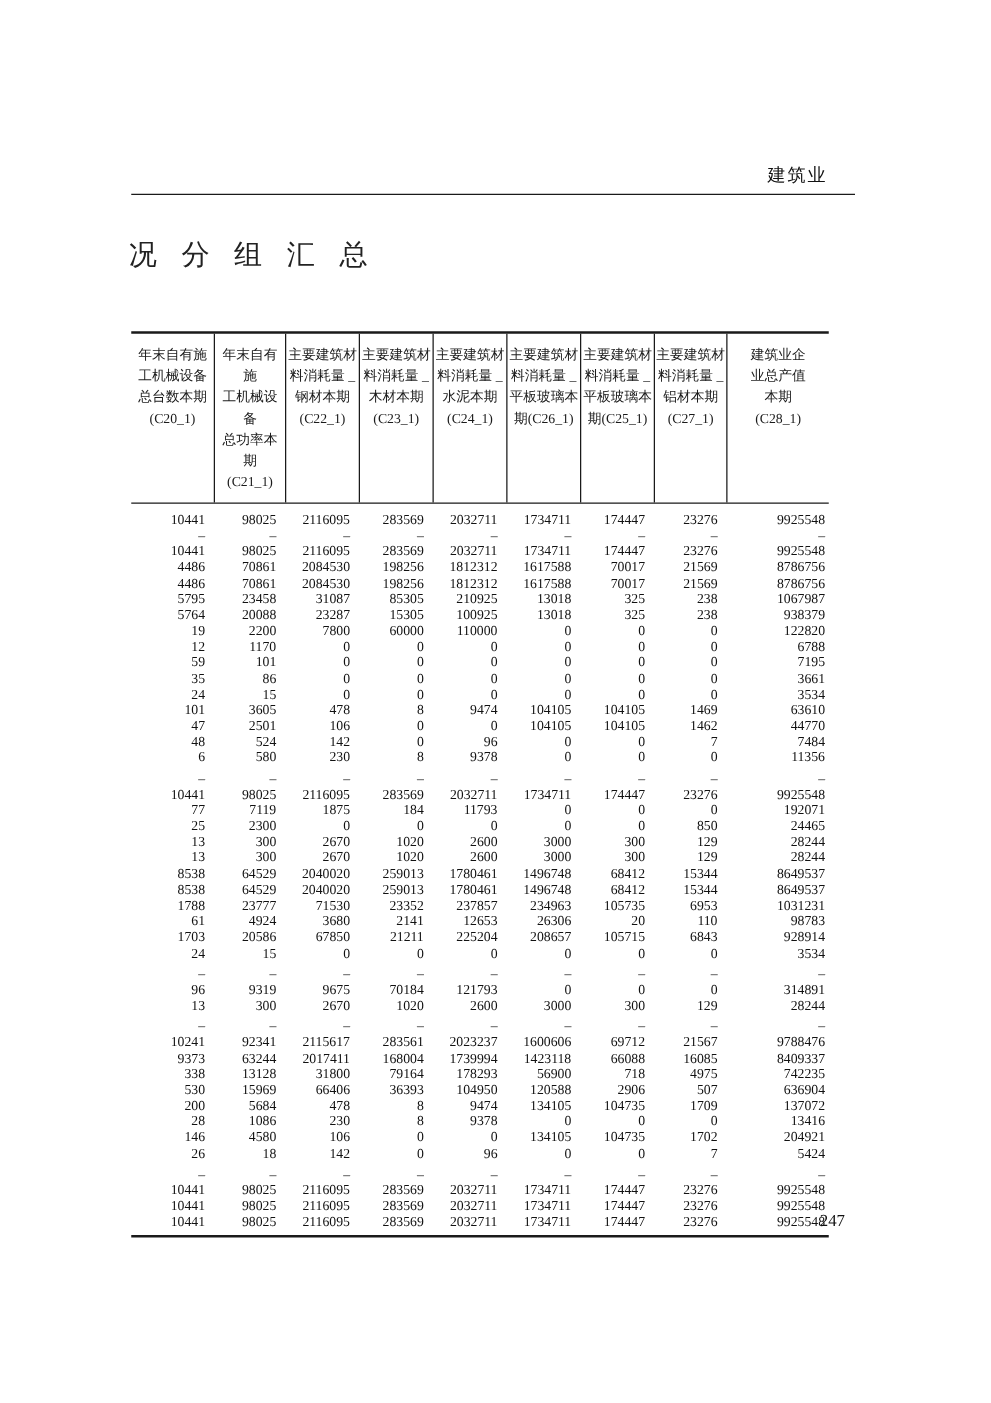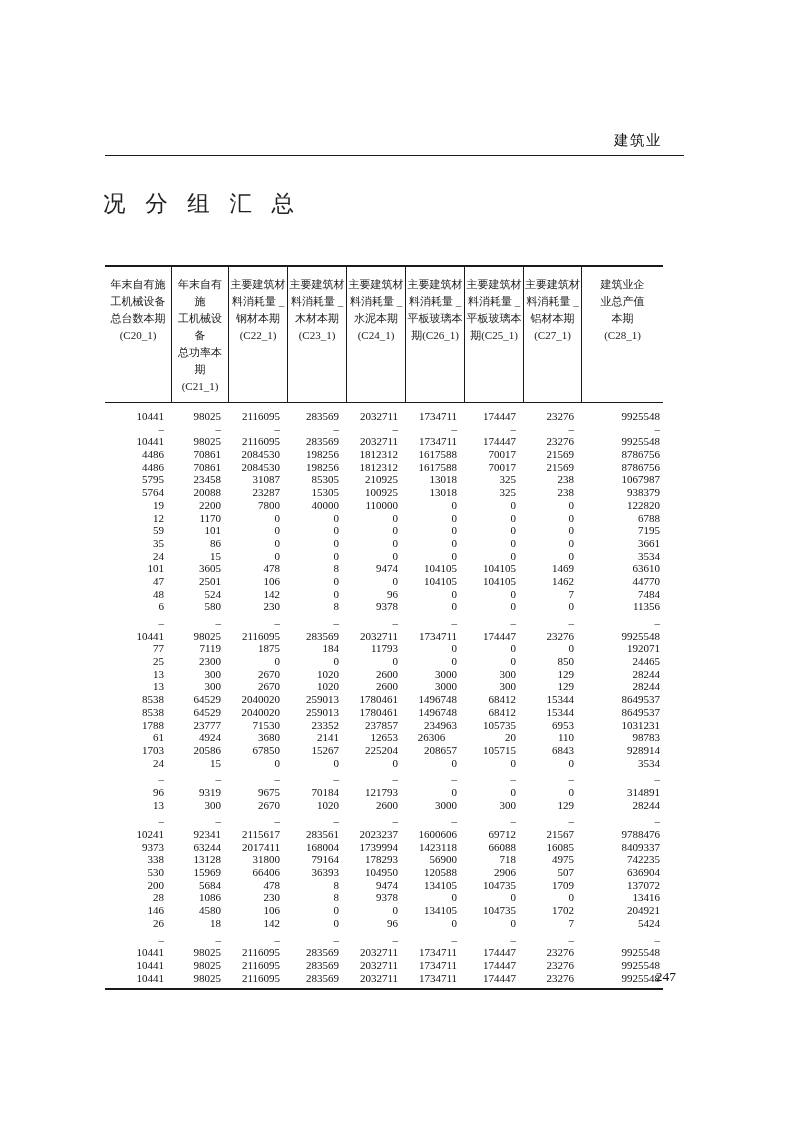--- a/index.html
+++ b/index.html
@@ -222,21 +222,21 @@
         <div class="td" style="width: 59px;">100925</div>
         <div class="td" style="width: 59px;">13018</div>
         <div class="td" style="width: 59px;">325</div>
         <div class="td" style="width: 58px;">238</div>
         <div class="td" style="width: 81px;">938379</div>
       </div>
       <div class="tr">
         <div class="td" style="width: 67px;">19</div>
         <div class="td" style="width: 57px;">2200</div>
         <div class="td" style="width: 59px;">7800</div>
-        <div class="td" style="width: 59px;">40000</div>
+        <div class="td" style="width: 59px;">60000</div>
         <div class="td" style="width: 59px;">110000</div>
         <div class="td" style="width: 59px;">0</div>
         <div class="td" style="width: 59px;">0</div>
         <div class="td" style="width: 58px;">0</div>
         <div class="td" style="width: 81px;">122820</div>
       </div>
       <div class="tr">
         <div class="td" style="width: 67px;">12</div>
         <div class="td" style="width: 57px;">1170</div>
         <div class="td" style="width: 59px;">0</div>
@@ -422,30 +422,30 @@
         <div class="td" style="width: 59px;">105735</div>
         <div class="td" style="width: 58px;">6953</div>
         <div class="td" style="width: 81px;">1031231</div>
       </div>
       <div class="tr">
         <div class="td" style="width: 67px;">61</div>
         <div class="td" style="width: 57px;">4924</div>
         <div class="td" style="width: 59px;">3680</div>
         <div class="td" style="width: 59px; text-align: right;">2141</div>
         <div class="td" style="width: 59px;">12653</div>
-        <div class="td" style="width: 59px; text-align: center;">26306</div>
+        <div class="td" style="width: 59px;">26306</div>
         <div class="td" style="width: 59px;">20</div>
         <div class="td" style="width: 58px;">110</div>
         <div class="td" style="width: 81px;">98783</div>
       </div>
       <div class="tr">
         <div class="td" style="width: 67px;">1703</div>
         <div class="td" style="width: 57px;">20586</div>
         <div class="td" style="width: 59px;">67850</div>
-        <div class="td" style="width: 59px;">15267</div>
+        <div class="td" style="width: 59px;">21211</div>
         <div class="td" style="width: 59px;">225204</div>
         <div class="td" style="width: 59px;">208657</div>
         <div class="td" style="width: 59px;">105715</div>
         <div class="td" style="width: 58px;">6843</div>
         <div class="td" style="width: 81px;">928914</div>
       </div>
       <div class="tr">
         <div class="td" style="width: 67px;">24</div>
         <div class="td" style="width: 57px;">15</div>
         <div class="td" style="width: 59px;">0</div>

